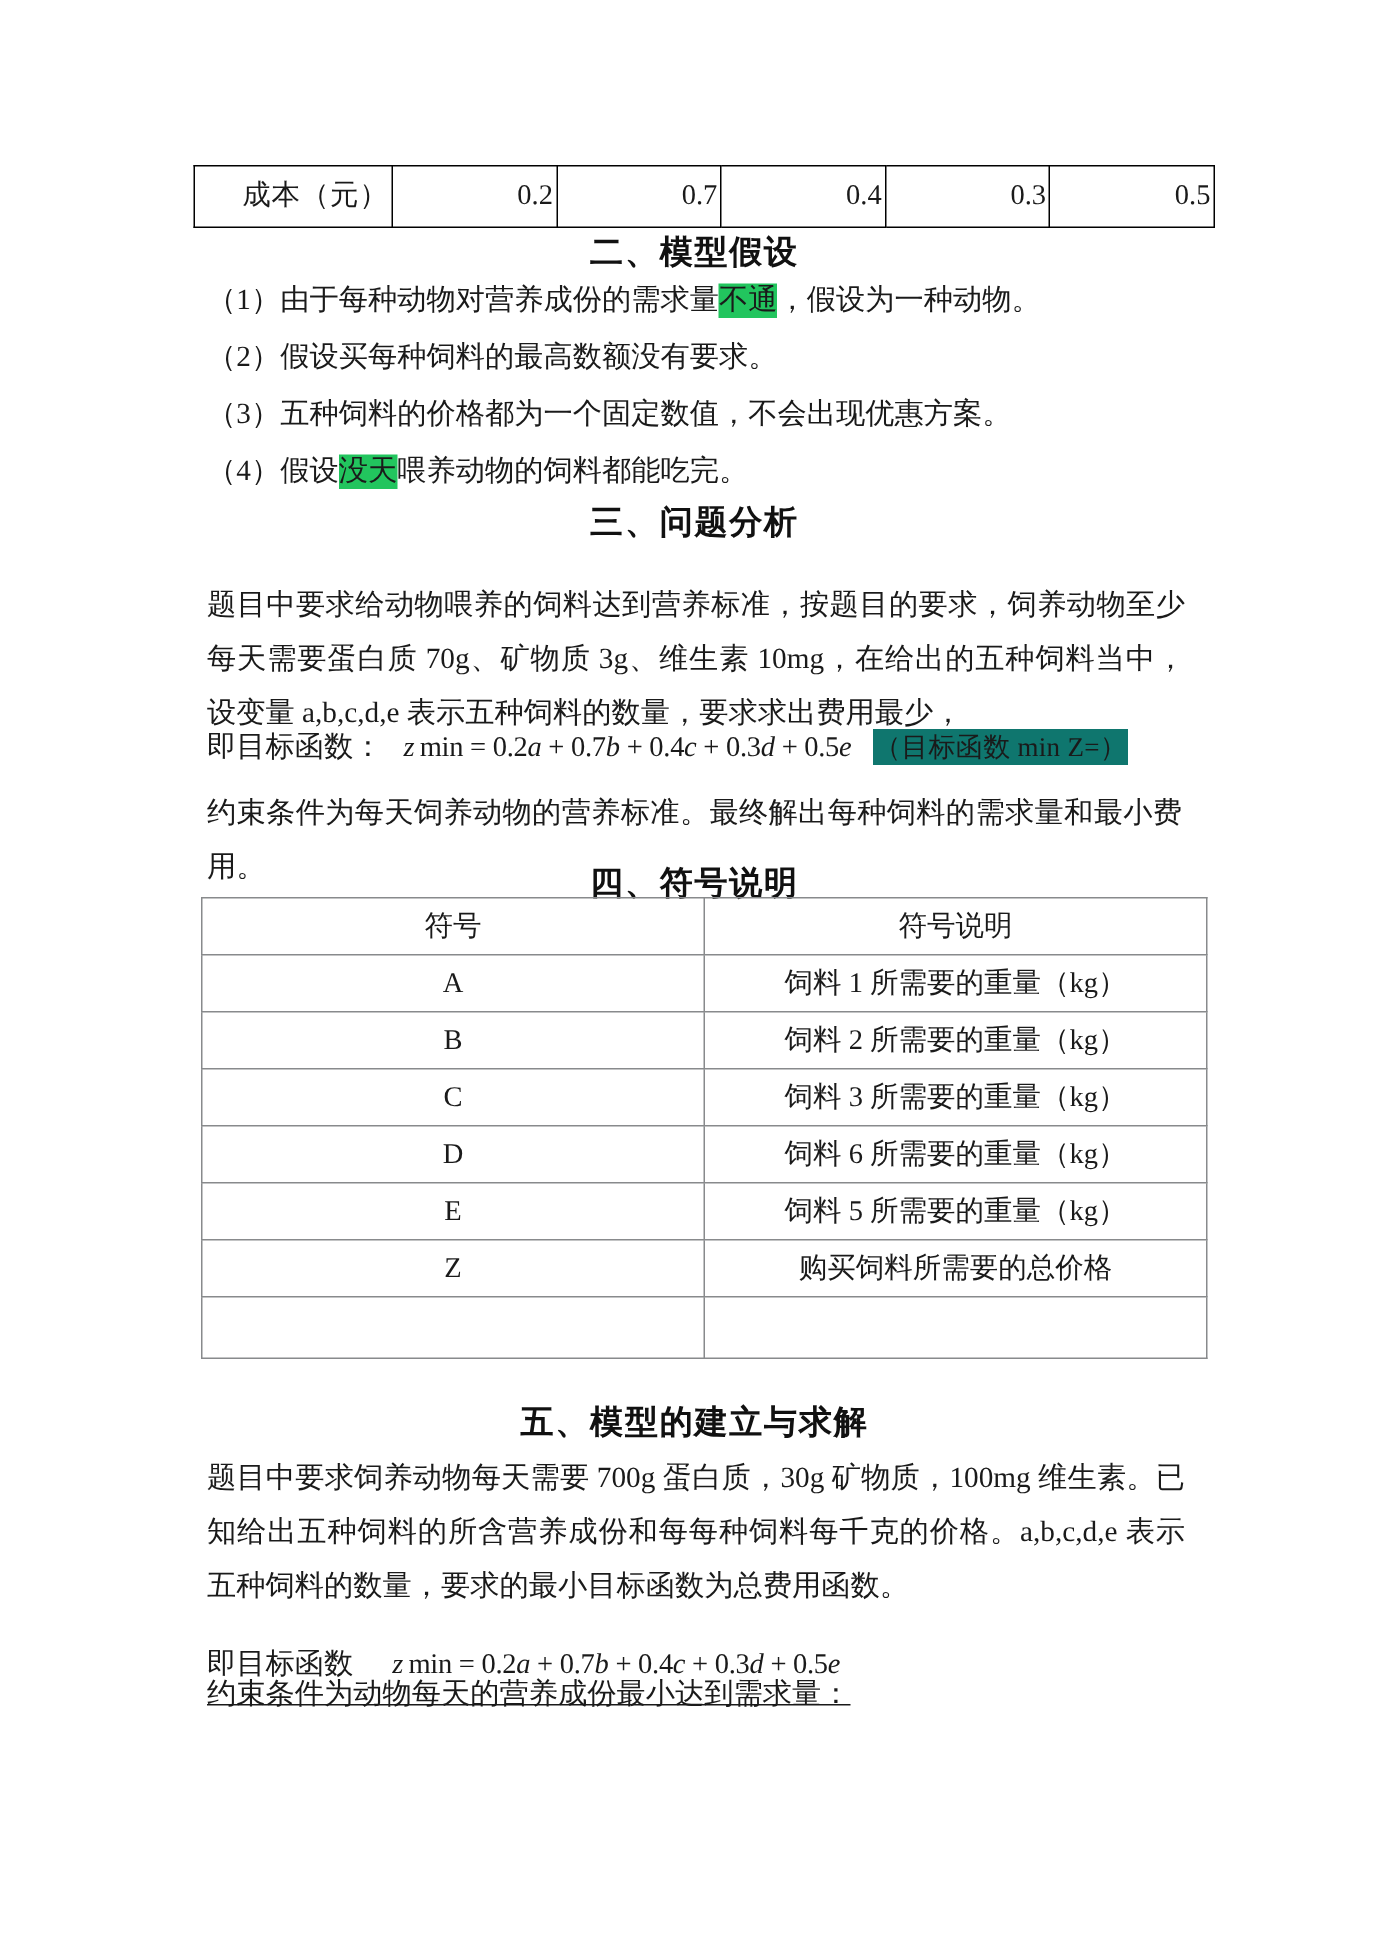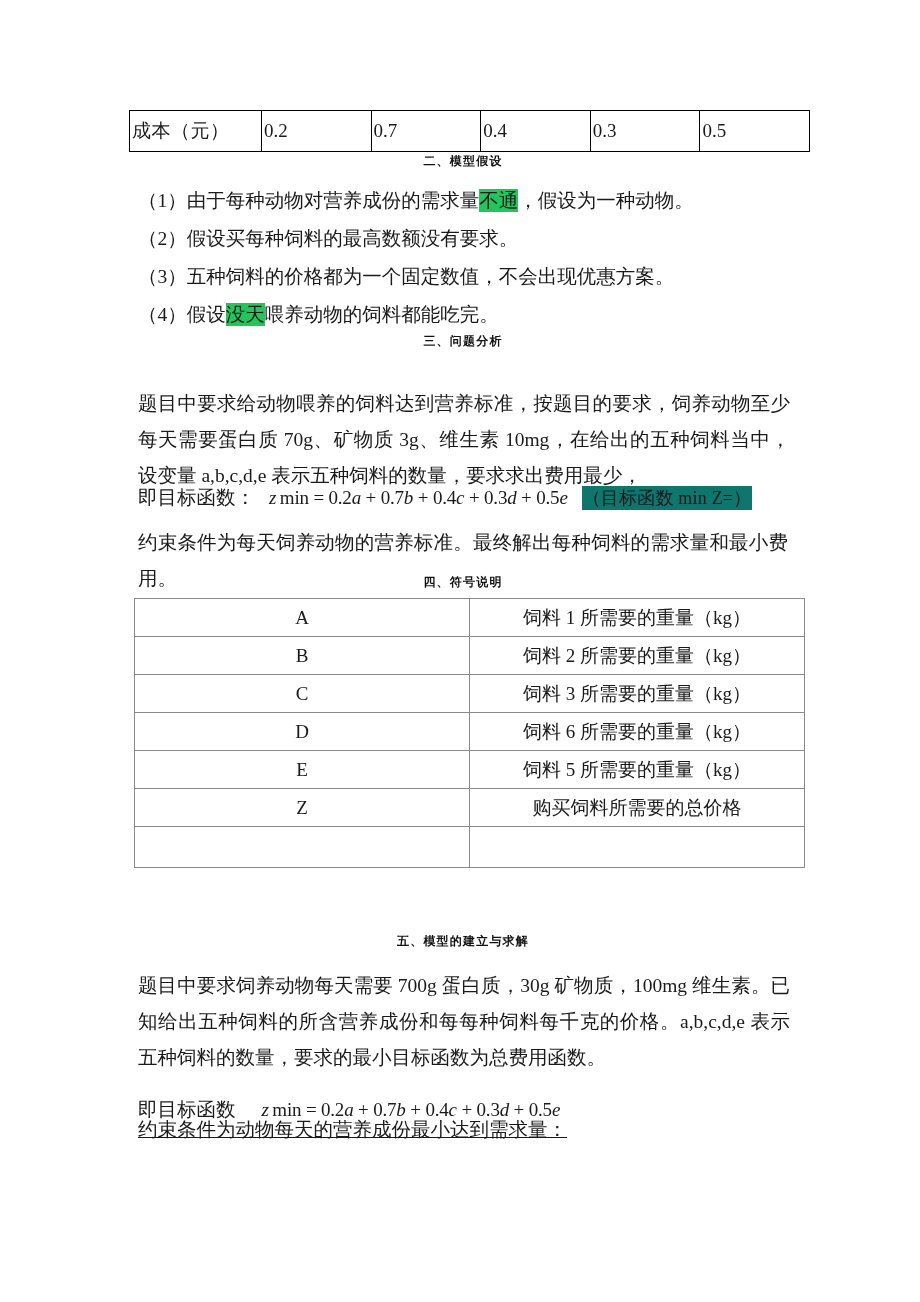--- a/index.html
+++ b/index.html
@@ -36,41 +36,41 @@
     position: absolute;
     left: -9px;
     top: 110px;
     width: 650px;
     border-collapse: collapse;
     table-layout: fixed;
   }
   .cost-table td {
     border: 1.6px solid #000000;
     height: 40px;
-    text-align: left;
+    text-align: right;
     vertical-align: middle;
     font-size: 19px;
     line-height: 1.1;
     padding: 0 2px;
   }
   .cost-table td.label-cell {
     width: 127px;
     letter-spacing: 0.5px;
   }
   .cost-table td.val-cell {
     width: 104.6px;
   }
 
   
   .section-heading {
     position: absolute;
     width: 650px;
     text-align: center;
     font-weight: bold;
-    font-size: 12px;
+    font-size: 22px;
     font-family: "Liberation Sans", "DejaVu Sans", sans-serif;
     letter-spacing: 1.2px;
     color: #111111;
   }
   #h-assumptions { top: 153px; }
   #h-analysis    { top: 333px; }
   #h-symbols     { top: 574px; }
   #h-model       { top: 933px; }
 
   
@@ -191,20 +191,24 @@
 
     <div class="formula-line" id="p-an2"><span>即目标函数：</span><span class="spacer-mid"></span><span class="math"><i>z</i> min <span class="op">=</span> 0.2<i>a</i> <span class="op">+</span> 0.7<i>b</i> <span class="op">+</span> 0.4<i>c</i> <span class="op">+</span> 0.3<i>d</i> <span class="op">+</span> 0.5<i>e</i></span><span class="spacer-mid"></span><span class="hl-note">（目标函数    min Z=）</span></div>
 
     <div class="para" id="p-an3">约束条件为每天饲养动物的营养标准。最终解出每种饲料的需求量和最小费用。</div>
 
     <div class="section-heading" id="h-symbols">四、符号说明</div>
 
     <table class="symbol-table">
       <tbody>
         <tr>
+          <td class="sym-col">符号</td>
+          <td class="desc-col">符号说明</td>
+        </tr>
+        <tr>
           <td class="sym-col">A</td>
           <td class="desc-col">饲料 1 所需要的重量（kg）</td>
         </tr>
         <tr>
           <td class="sym-col">B</td>
           <td class="desc-col">饲料 2 所需要的重量（kg）</td>
         </tr>
         <tr>
           <td class="sym-col">C</td>
           <td class="desc-col">饲料 3 所需要的重量（kg）</td>

